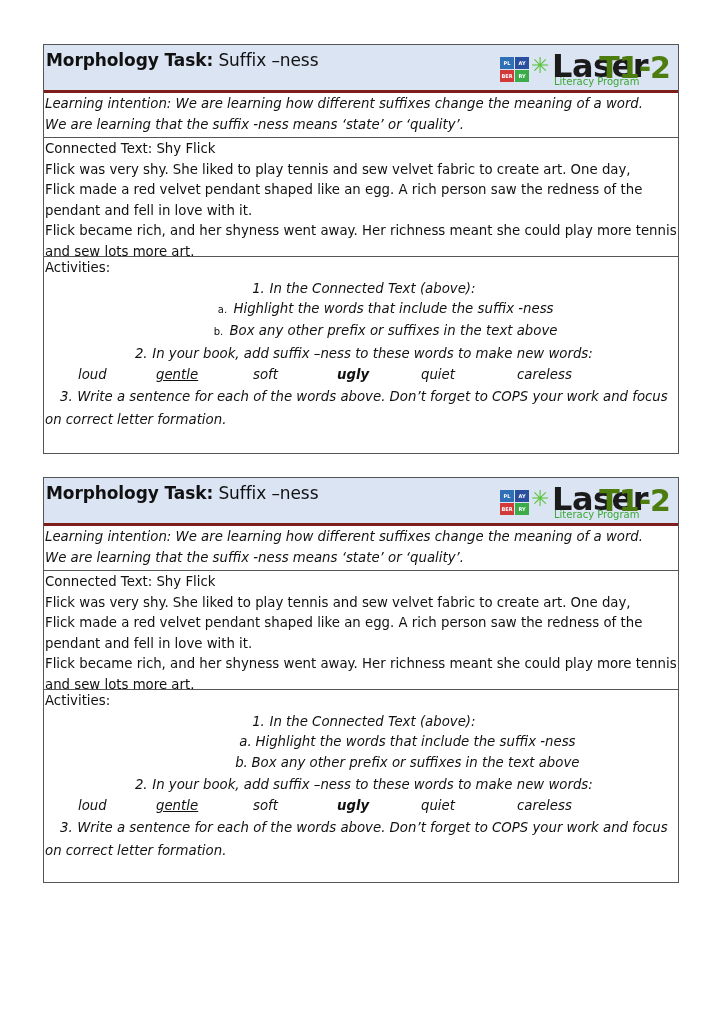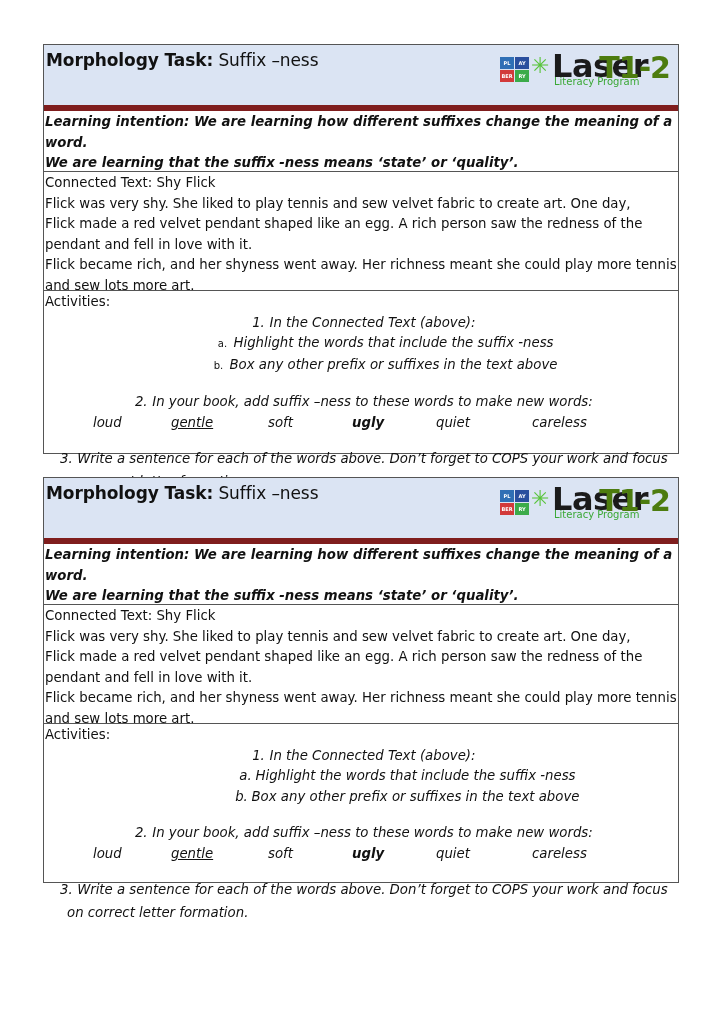--- a/index.html
+++ b/index.html
@@ -21,23 +21,23 @@
     width: 636px;
     border: 1px solid #555555;
     box-sizing: border-box;
     background: #ffffff;
   }
   .card.c1 { top: 44px; height: 410px; }
   .card.c2 { top: 477px; height: 406px; }
 
   .hdr {
     position: relative;
-    height: 66px;
+    height: 48px;
     background: #dbe4f3;
-    border-bottom: 6px solid #7f1d1d;
+    border-bottom: 3px solid #7f1d1d;
     box-sizing: border-box;
   }
   .hdr .title {
     position: absolute;
     left: 2px;
     top: 4px;
     font-size: 17px;
     line-height: 22px;
     letter-spacing: -0.1px;
   }
@@ -107,41 +107,41 @@
     border-bottom: 1px solid #555555;
     box-sizing: border-box;
     padding: 1px 0 1px 1px;
     font-size: 13.3px;
     line-height: 20.5px;
   }
   .sec:last-child { border-bottom: none; }
   .it { font-style: italic; }
   .b { font-weight: normal; }
 
-  .intent { height: 61px; font-weight: bold; }
+  .intent { height: 45px; }
   .connected { height: 119px; }
 
   .act-line { white-space: nowrap; text-align: center; }
   .num { display: inline-block; width: 22px; font-style: italic; }
   .subitem-c1 { padding-left: 42px; }
   .subitem-c1 .letter { display: inline-block; width: 22px; font-size: 10px; font-style: normal; }
   .subitem-c2 { padding-left: 88px; }
   .subitem-c2 .letter { display: inline-block; width: 20px; font-style: italic; }
   .words {
-    padding-left: 48px;
+    padding-left: 33px;
     display: flex;
     font-style: italic;
   }
   .words span:nth-child(1) { width: 78px; }
   .words span:nth-child(2) { width: 97px; text-decoration: underline; }
   .words span:nth-child(3) { width: 84px; }
   .words span:nth-child(4) { width: 84px; font-weight: bold; }
   .words span:nth-child(5) { width: 96px; }
-  .cont { padding-left: 22px; font-style: italic; margin-top: 2px; }
-  .line-gap { margin-top: 16px; }
+  .cont { font-style: italic; margin-top: 2px; }
+  .line-gap { margin-top: 2px; }
 </style>
 </head>
 <body>
 
 <div class="card c1">
   <div class="hdr">
     <div class="title"><b>Morphology Task:</b><span> Suffix –ness</span></div>
     <div class="logo">
       <div class="puzzle">
         <span class="pz" style="left:0;top:0;background:#2f6fb5;">PL</span>

